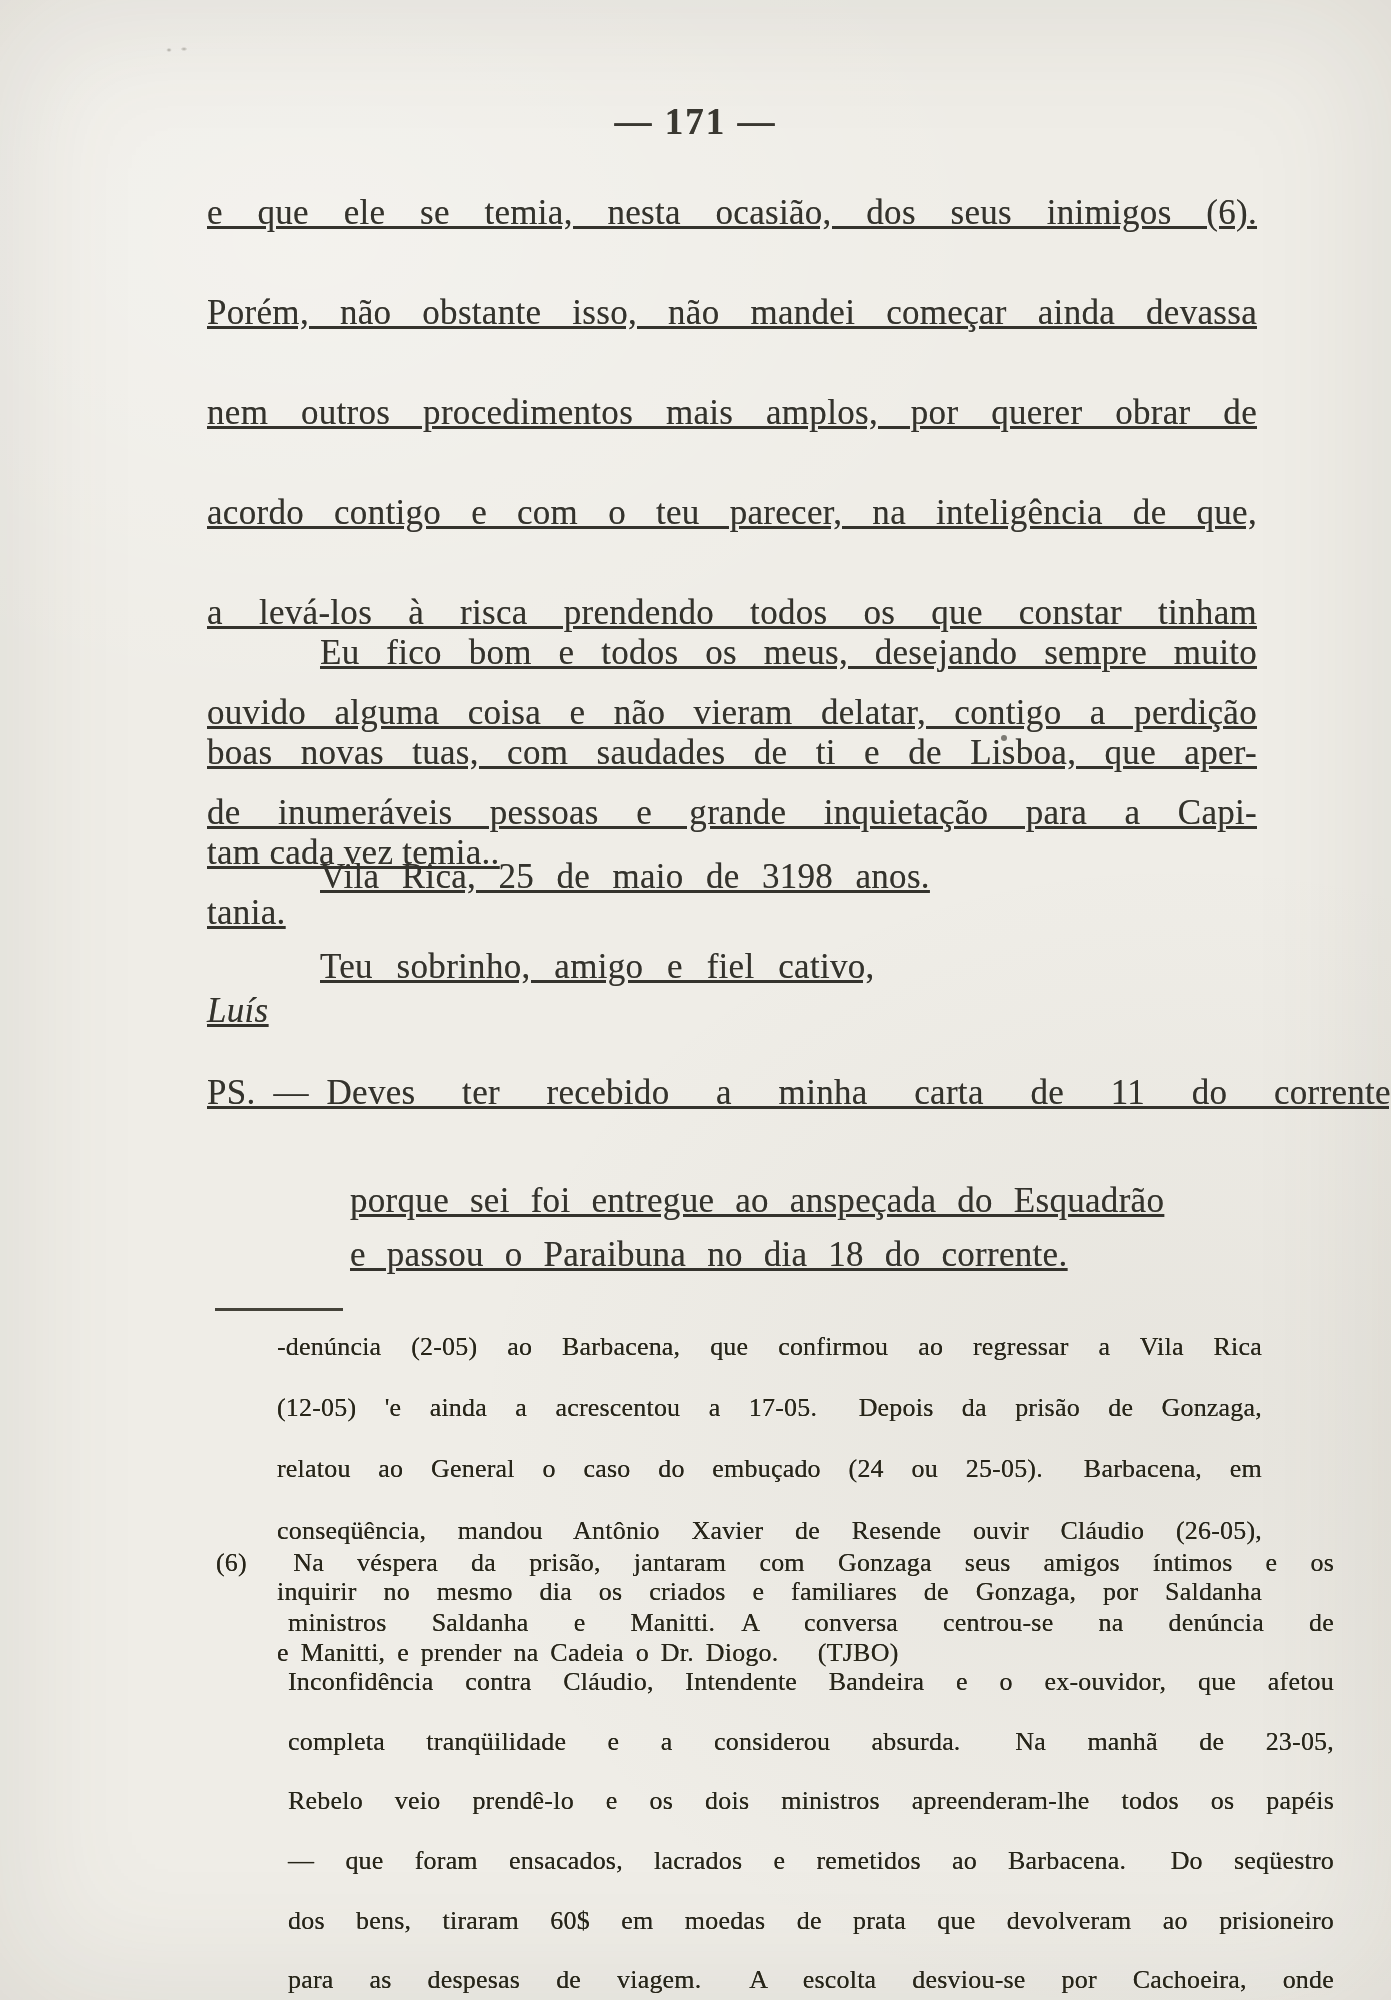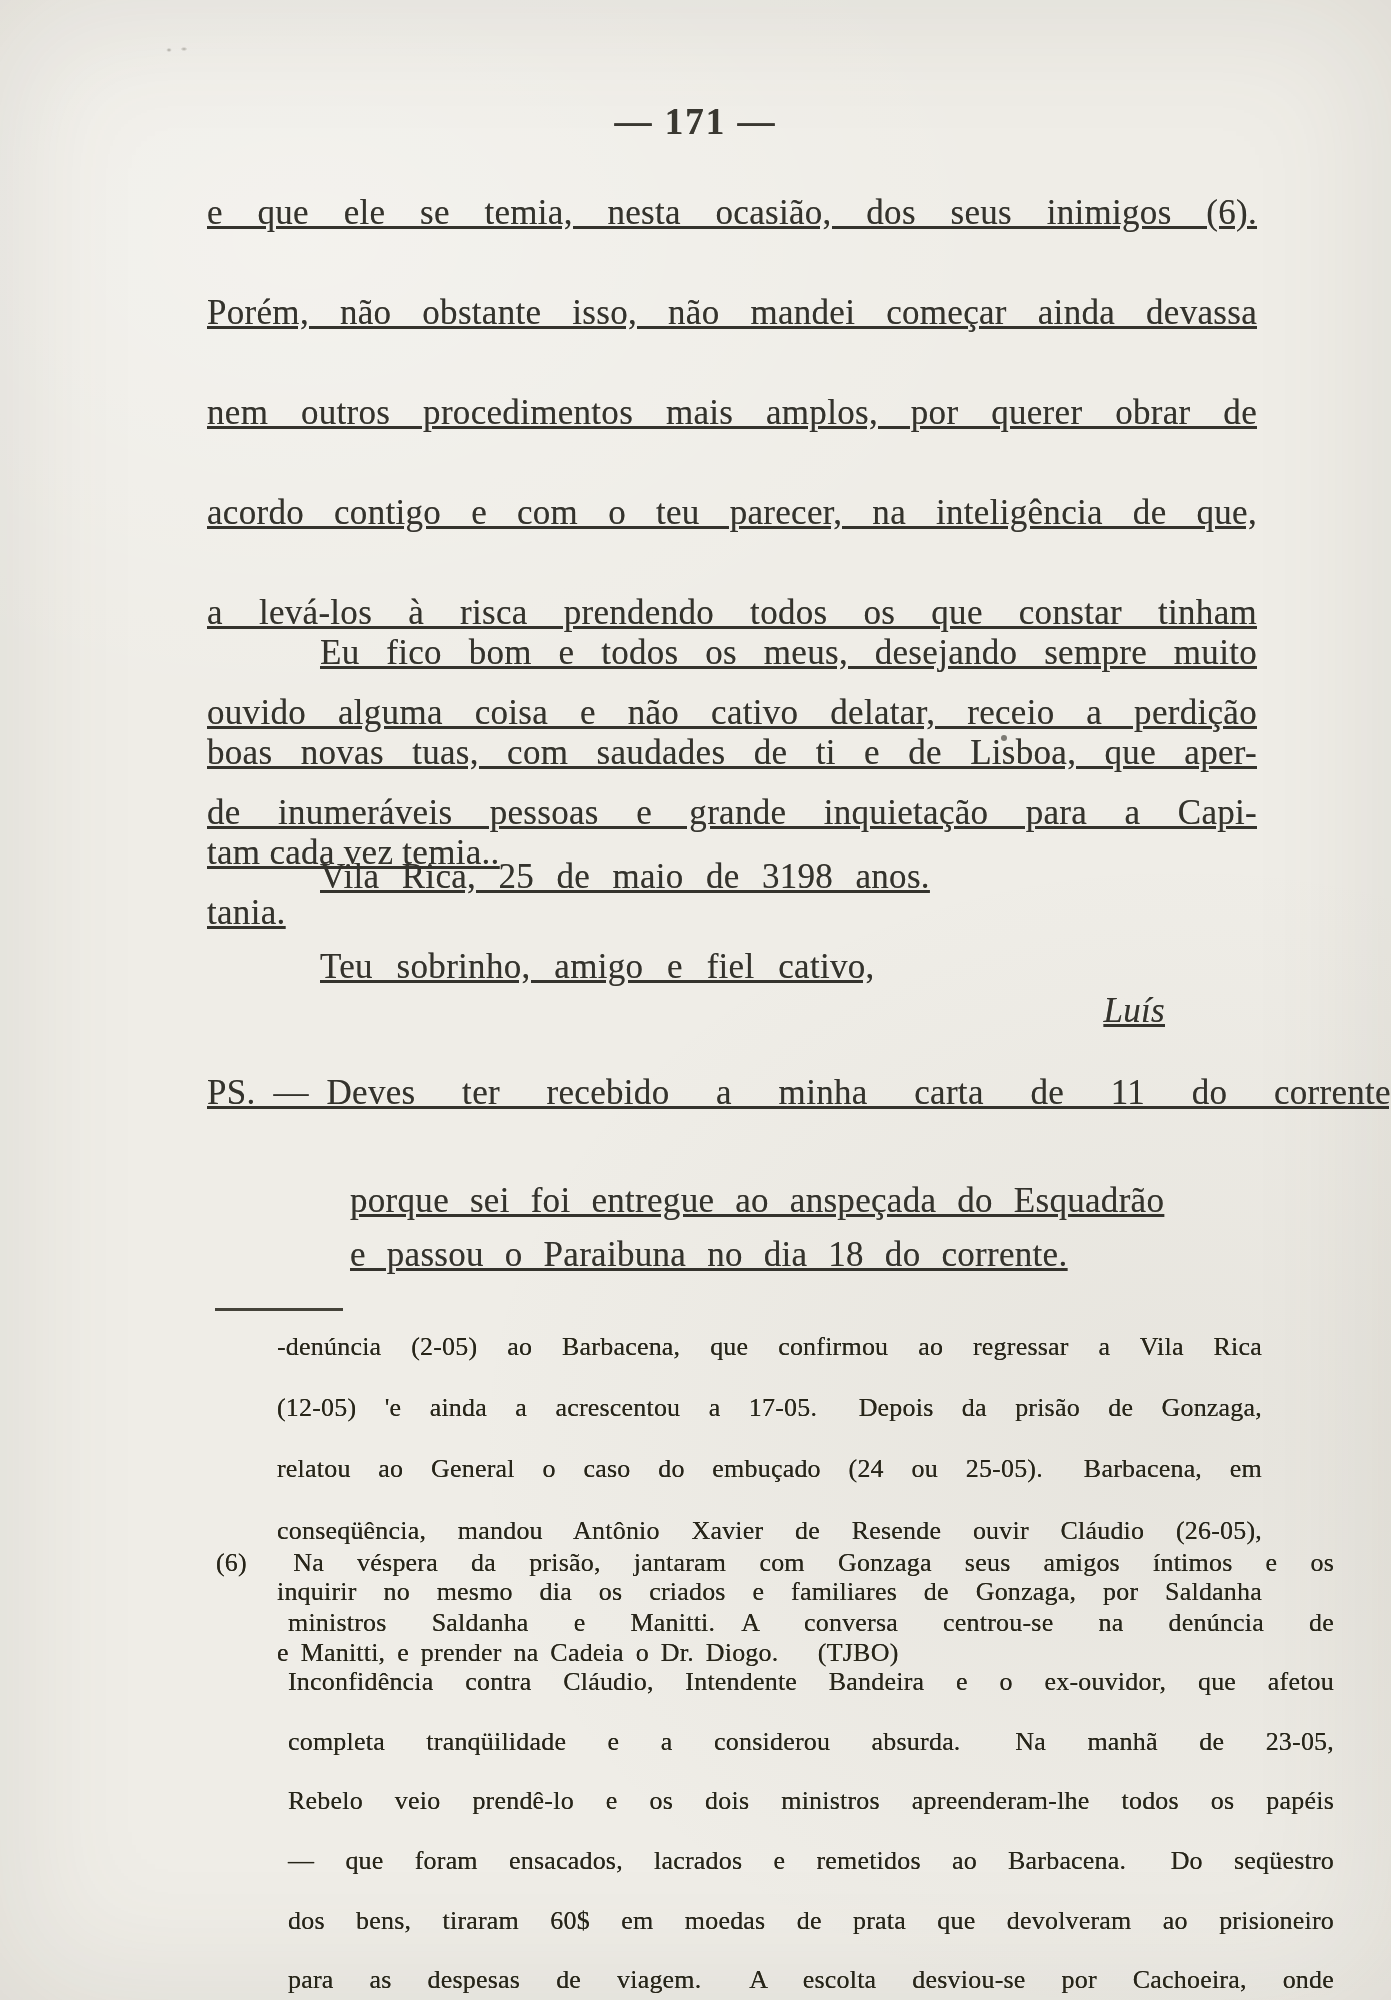--- a/index.html
+++ b/index.html
@@ -30,21 +30,21 @@
     text-decoration:underline;
   }
   .line{text-align:justify;white-space:pre-wrap;}
   .line::after{content:"";display:inline-block;width:100%;height:0;}
   .line.nj{text-align:left;}
   .line.nj::after{content:none;}
   .para1{top:188px;}
   .para2{top:628px;}
   .dateline{top:852px;padding-left:113px;word-spacing:.38em;}
   .closing{top:942px;padding-left:113px;word-spacing:.42em;}
-  .signature{top:986px;text-align:right;padding-right:92px;box-sizing:border-box;
+  .signature{top:986px;padding-right:92px;box-sizing:border-box;
              font-style:italic;word-spacing:.1em;}
   .ps{top:1066px;line-height:54px;}
   .ps .line.nj{word-spacing:.34em;}
   .fn-separator{
     position:absolute;top:1308px;left:215px;width:128px;height:0;
     border-top:3px solid #45433a;
   }
   .fn{
     font-size:26px;letter-spacing:.2px;color:#272519;
     text-shadow:0 0 .5px rgba(38,36,25,.85);
@@ -74,21 +74,21 @@
 
   <div class="artifact marks"></div>
   <div class="artifact dot"></div>
 
   <div class="block body-text para1">
       <div class="line">e que ele se temia, nesta ocasião, dos seus inimigos (6).</div>
       <div class="line">Porém, não obstante isso, não mandei começar ainda devassa</div>
       <div class="line">nem outros procedimentos mais amplos, por querer obrar de</div>
       <div class="line">acordo contigo e com o teu parecer, na inteligência de que,</div>
       <div class="line">a levá-los à risca prendendo todos os que constar tinham</div>
-      <div class="line">ouvido alguma coisa e não cativo delatar, receio a perdição</div>
+      <div class="line">ouvido alguma coisa e não vieram delatar, contigo a perdição</div>
       <div class="line">de inumeráveis pessoas e grande inquietação para a Capi-</div>
       <div class="line nj">tania.</div>
     </div>
 
   <div class="block body-text para2">
       <div class="line" style="text-indent: 113px;">Eu fico bom e todos os meus, desejando sempre muito</div>
       <div class="line">boas novas tuas, com saudades de ti e de Lisboa, que aper-</div>
       <div class="line nj">tam cada vez temia..</div>
     </div>
 

